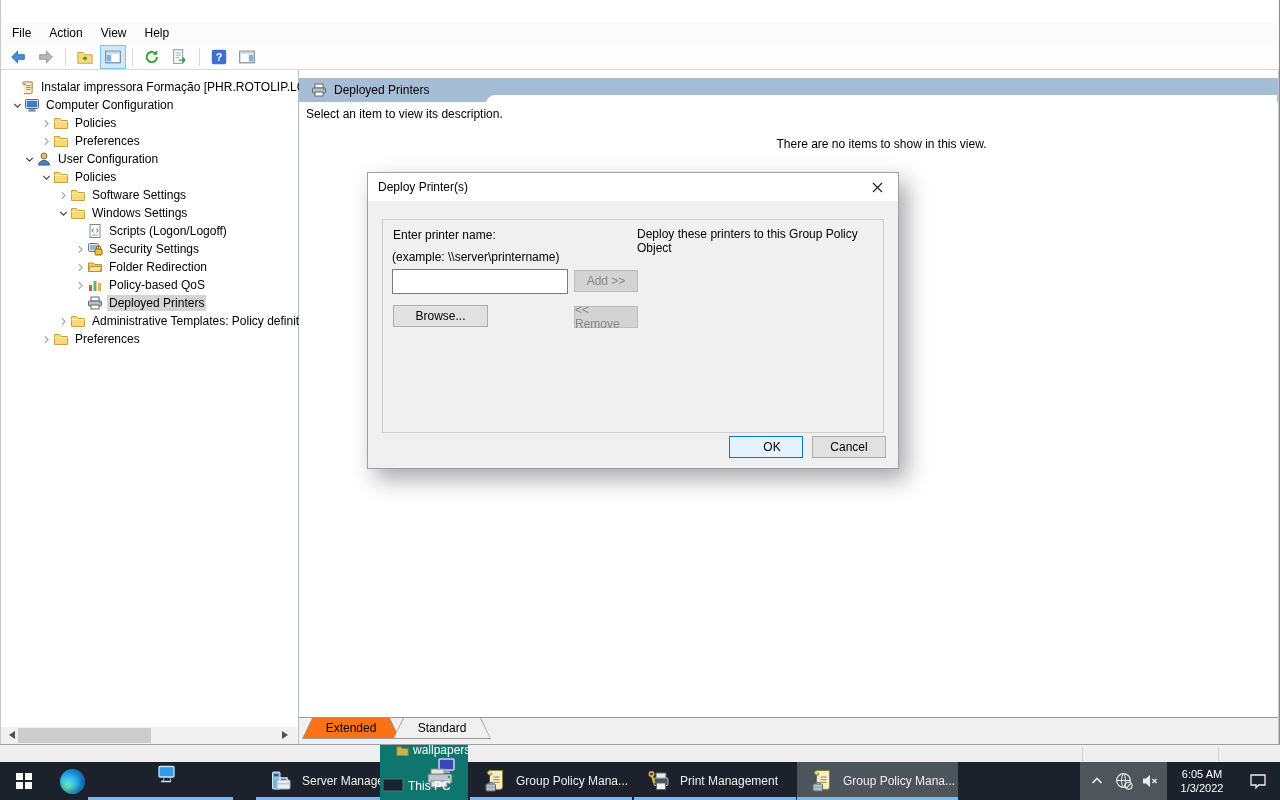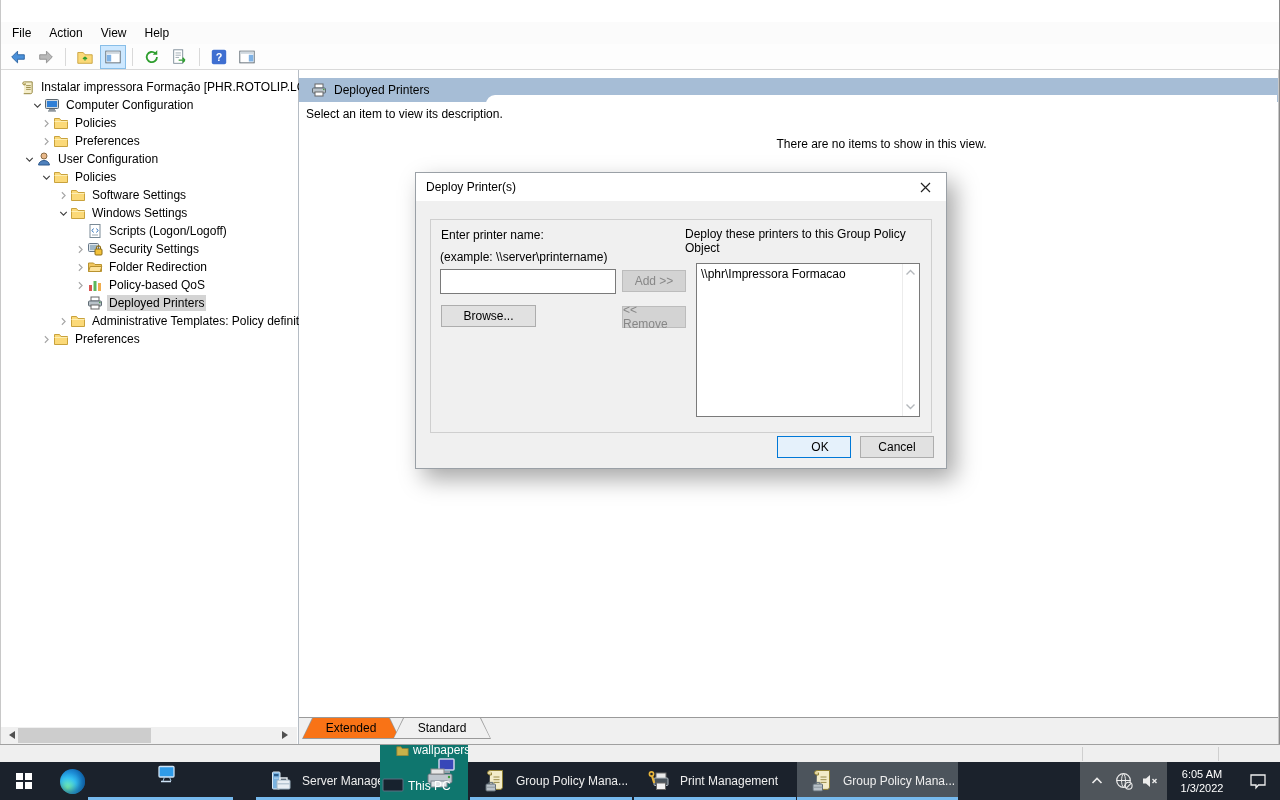--- a/index.html
+++ b/index.html
@@ -55,21 +55,21 @@
   #tabsrow{left:0;bottom:0;right:0;height:26px;background:#f0f0f0;border-top:1px solid #9a9a9a;display:flex;padding-left:3px;}
   .vtab{position:relative;height:21px;margin-right:-7px;background:#9a9a9a;
         clip-path:polygon(10px 0,calc(100% - 10px) 0,100% 100%,0 100%);}
   .vtab i{position:absolute;left:1px;right:1px;top:0;bottom:1px;font-style:normal;
         clip-path:polygon(10px 0,calc(100% - 10px) 0,100% 100%,0 100%);
         background:#f0f0f0;display:flex;align-items:center;justify-content:center;}
   .vtab.active i{background:#f97316;}
 
   
   #dialog{left:367px;top:172px;width:530px;height:295px;background:#f0f0f0;border:1px solid #9aa0a6;
-          box-shadow:8px 10px 22px rgba(0,0,0,.35);margin-left:48px;}
+          box-shadow:8px 10px 22px rgba(0,0,0,.35);}
   #dlg-title{left:0;top:0;right:0;height:28px;background:#fff;display:flex;align-items:center;padding-left:10px;}
   #dlg-close{position:absolute;right:0;top:0;width:42px;height:28px;display:flex;align-items:center;justify-content:center;}
   #dlg-group{left:14px;top:46px;width:500px;height:212px;border:1px solid #cfcfcf;}
   #dlg-lbl1{left:25px;top:55px;}
   #dlg-lbl2{left:24px;top:77px;}
   #dlg-input{left:24px;top:96px;width:170px;height:21px;background:#fff;border:1px solid #7a7a7a;}
   #dlg-deploy-lbl{left:269px;top:54px;width:222px;line-height:14px;}
   #dlg-listbox{left:280px;top:90px;width:222px;height:152px;background:#fff;border:1px solid #7a7a7a;}
   .lb-item{padding:3px 4px 0 4px;white-space:nowrap;}
   #lb-scroll{position:absolute;right:0;top:0;bottom:0;width:16px;border-left:1px solid #ececec;}
@@ -207,21 +207,21 @@
             <span class="expander"></span>
             <span class="ic">
               <svg width="15" height="15" viewBox="0 0 16 16">
                 <path d="M4.5 2h8.5v11c0 .9-.7 1.6-1.6 1.6H4" fill="#f5eecb" stroke="#8f7f33"></path>
                 <path d="M4.5 2C3.6 2 2.9 2.7 2.9 3.6S3.6 5.2 4.5 5.2h1V3.5" fill="#e4d8a4" stroke="#8f7f33"></path>
                 <path d="M6.5 6h5M6.5 8h5M6.5 10h5" stroke="#9a8c4a"></path>
               </svg>
             </span>
             <span class="tree-label">Instalar impressora Formação [PHR.ROTOLIP.LOCA</span>
           </div>
-          <div class="tree-row" style="padding-left: 29px;">
+          <div class="tree-row" style="padding-left: 9px;">
             <span class="expander">
               <svg width="13" height="13" viewBox="0 0 16 16">
                 <path d="M4 6l4 4 4-4" fill="none" stroke="#404040" stroke-width="1.4"></path>
               </svg>
             </span>
             <span class="ic">
               <svg width="16" height="16" viewBox="0 0 16 16">
                 <rect x="1.5" y="2.5" width="13" height="9" rx="1" fill="#cfd8df" stroke="#5b6770"></rect>
                 <rect x="3" y="4" width="10" height="6" fill="#2f7fd6"></rect>
                 <rect x="5" y="12" width="6" height="1.5" fill="#8a949c"></rect>
@@ -455,35 +455,20 @@
       </span>
     </div>
     <div id="dlg-group" class="abs"></div>
     <div id="dlg-lbl1" class="abs">Enter printer name:</div>
     <div id="dlg-lbl2" class="abs">(example: \\server\printername)</div>
     <input id="dlg-input" class="abs" value="" style="">
     <div id="dlg-add" class="abs btn disabled">Add &gt;&gt;</div>
     <div id="dlg-browse" class="abs btn">Browse...</div>
     <div id="dlg-remove" class="abs btn disabled">&lt;&lt; Remove</div>
     <div id="dlg-deploy-lbl" class="abs">Deploy these printers to this Group Policy Object</div>
-    <div id="dlg-listbox" class="abs">
-        <div class="lb-item">\\phr\Impressora Formacao</div>
-      <div id="lb-scroll">
-        <span class="lb-chev" style="top:2px;">
-          <svg width="11" height="9" viewBox="0 0 11 9">
-              <path d="M1.5 6.5L5.5 2.5l4 4" fill="none" stroke="#b4b8bc" stroke-width="1.4"></path>
-            </svg>
-        </span>
-        <span class="lb-chev" style="bottom:2px;">
-          <svg width="11" height="9" viewBox="0 0 11 9">
-              <path d="M1.5 2.5l4 4 4-4" fill="none" stroke="#b4b8bc" stroke-width="1.4"></path>
-            </svg>
-        </span>
-      </div>
-    </div>
     <div id="dlg-ok" class="abs btn default">OK</div>
     <div id="dlg-cancel" class="abs btn">Cancel</div>
   </div>
 
   <div id="behindstrip" class="abs">
     <span class="strip-div" style="left:1082px;"></span>
     <span class="strip-div" style="left:1218px;"></span>
   </div>
 
   <div id="taskbar" class="abs">

